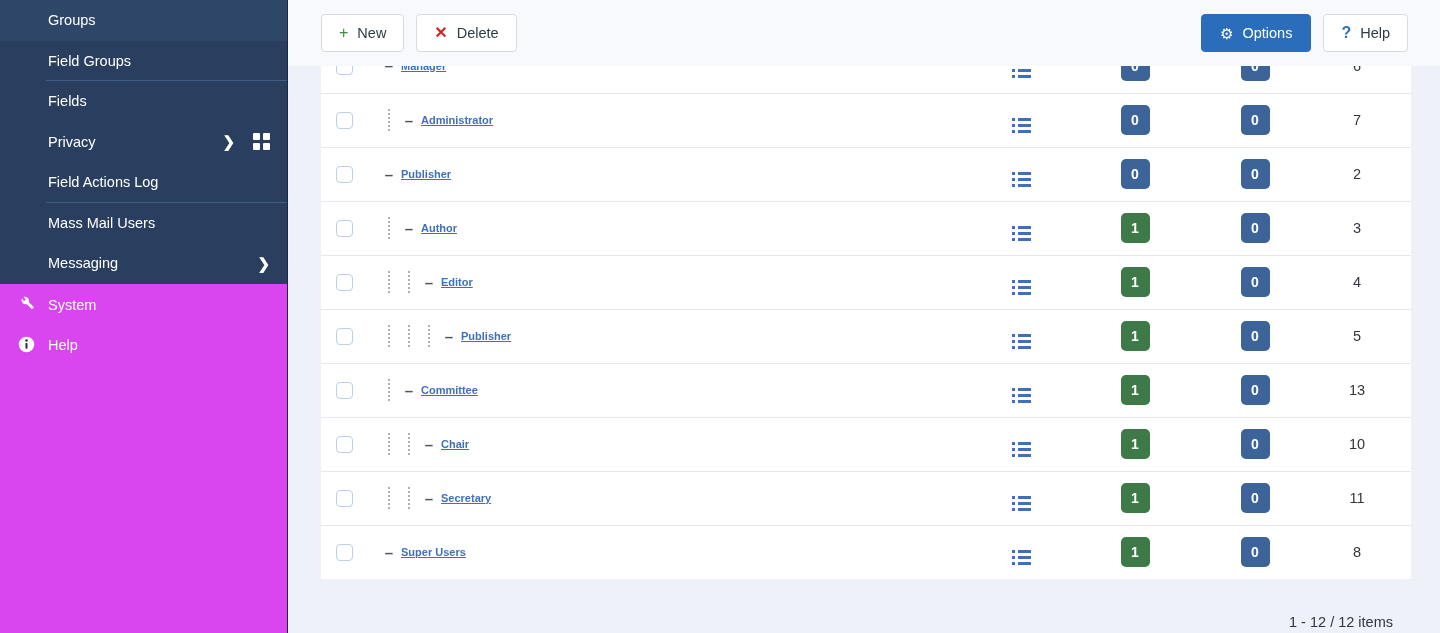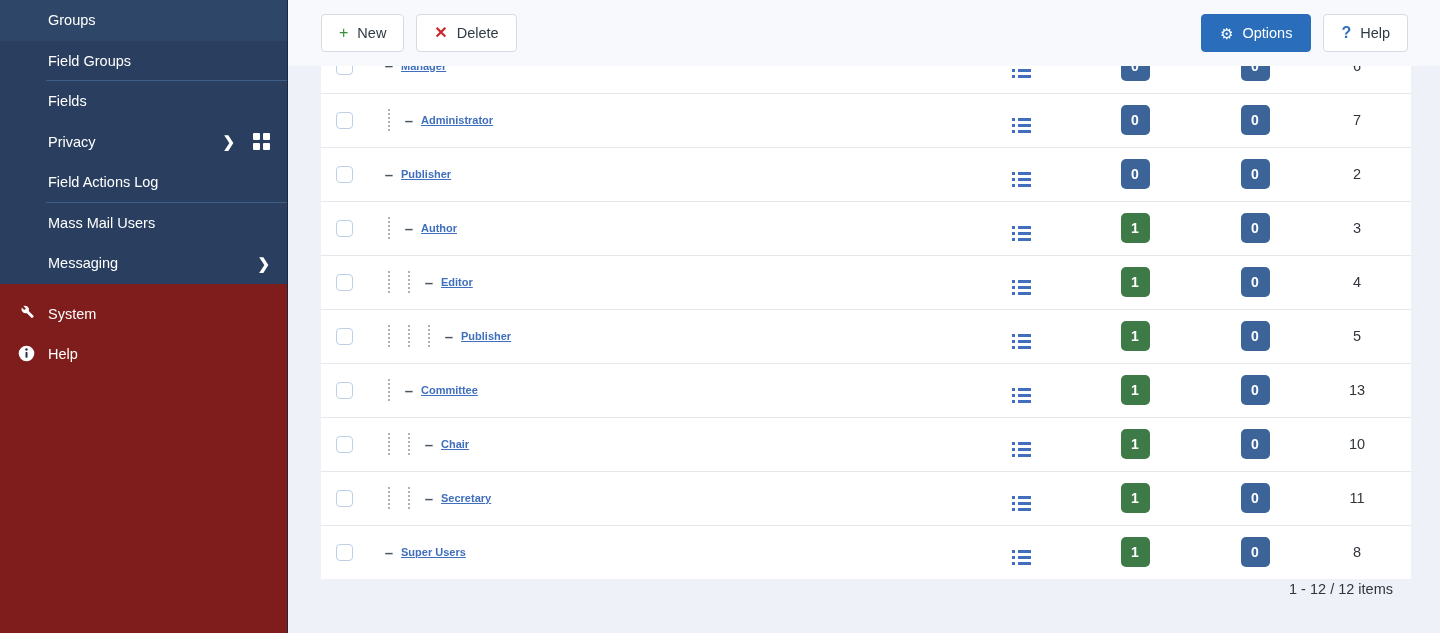--- a/index.html
+++ b/index.html
@@ -45,21 +45,21 @@
     color: #ffffff;
   }
   .sub-item .gridicon {
     margin-left: 18px;
     width: 17px; height: 17px;
     display: grid; grid-template-columns: 1fr 1fr; grid-template-rows: 1fr 1fr;
     gap: 3px;
   }
   .sub-item .gridicon i { background: #ffffff; display: block; border-radius: 1px; }
 
-  .bottom-group { background: #7f1d1d; flex: 1 0 auto; padding-top: 10px; }
+  .bottom-group { background: #d946ef; flex: 1 0 auto; padding-top: 1px; }
   .bottom-item {
     height: 40px; display: flex; align-items: center;
     padding: 0 18px 0 12px; color: #ffffff; font-size: 14.5px;
     cursor: pointer;
   }
   .bottom-item .bicon {
     width: 28px; display: flex; align-items: center; justify-content: center;
     margin-right: 8px;
   }
   .sidebar-edge { position:absolute; top:0; right:0; width:1px; height:633px; background:#1b2840; }
@@ -598,21 +598,21 @@
                   </span>
                 </span></td>
               <td class="c-b1"><span class="badge green">1</span></td>
               <td class="c-b2"><span class="badge blue">0</span></td>
               <td class="c-id">8</td>
             </tr>
           </tbody>
       </table>
     </div>
 
-    <div class="footer" id="footer" style="top: 581px;">
+    <div class="footer" id="footer" style="top: 614px;">
       <span>1 - 12 / 12 items</span>
     </div>
 
     <div class="toolbar">
       <button class="btn">
         <span class="ic ic-plus">+</span>
         <span>New</span>
       </button>
       <button class="btn">
         <span class="ic ic-x">✕</span>

